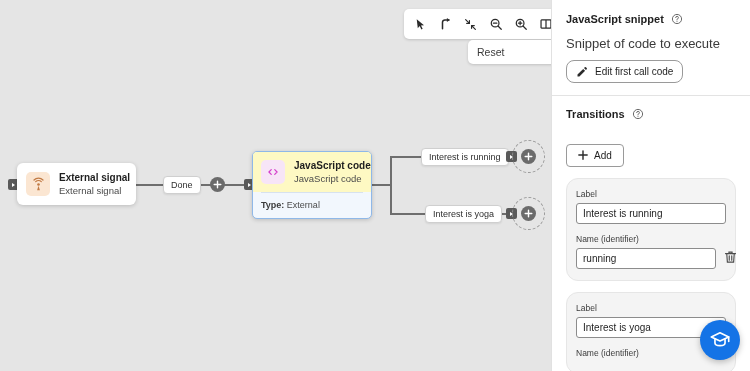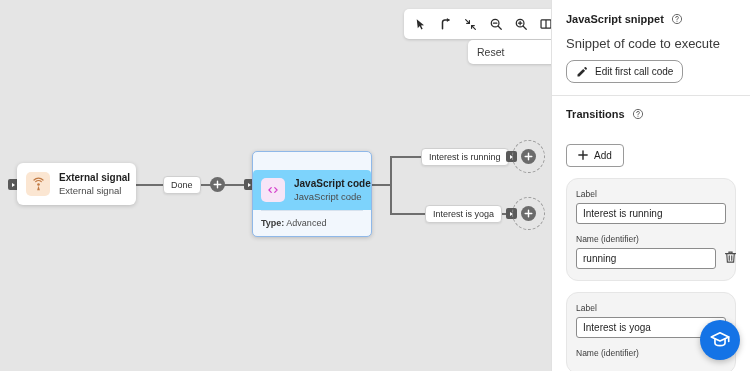--- a/index.html
+++ b/index.html
@@ -66,21 +66,21 @@
   .node-sub { font-size: 9.5px; color: #4b4b4b; white-space: nowrap; }
 
   #node-external { left: 17px; top: 163px; width: 119px; }
 
   #node-js {
     left: 252px; top: 151px; width: 120px;
     border: 1px solid #8fb8e8;
     background: #f2f7fd;
     border-radius: 5px;
   }
-  #node-js .node-head { background: #7dd3fc; border-radius: 4px 4px 0 0; padding: 8px 0 8px 8px; margin-top: 18px; }
+  #node-js .node-head { background: #fef9c3; border-radius: 4px 4px 0 0; padding: 8px 0 8px 8px; }
   .node-divider { height: 1px; background: #d7e2ee; margin: 0 8px; }
   .node-meta { font-size: 9px; color: #3b3b3b; padding: 7px 8px 8px 8px; }
   .node-meta b { font-weight: bold; }
   .node-meta span.val { color: #4b4b4b; }
 
   
   .handle-in {
     position: absolute; width: 11px; height: 11px; border-radius: 2px;
     background: #5a5a5a; display: flex; align-items: center; justify-content: center;
   }
@@ -227,21 +227,21 @@
           </svg>
         </div>
         <div class="node-txt">
           <div class="node-title">JavaScript code</div>
           <div class="node-sub">JavaScript code</div>
         </div>
       </div>
       <div class="node-divider"></div>
       <div class="node-meta">
         <b>Type:</b>
-        <span class="val">Advanced</span>
+        <span class="val">External</span>
       </div>
     </div>
 
     <div class="edge-label" style="left:421px; top:148px;">Interest is running</div>
     <div class="handle-in" style="left:506px; top:151px;"></div>
     <div class="ghost-ring" style="left:512px; top:140px;"></div>
     <div class="plus-node" style="left:521px; top:149px;">
       <svg width="9" height="9" viewBox="0 0 12 12">
           <path d="M6 1.6v8.8M1.6 6h8.8" stroke="#fff" stroke-width="1.9" stroke-linecap="round"></path>
         </svg>

